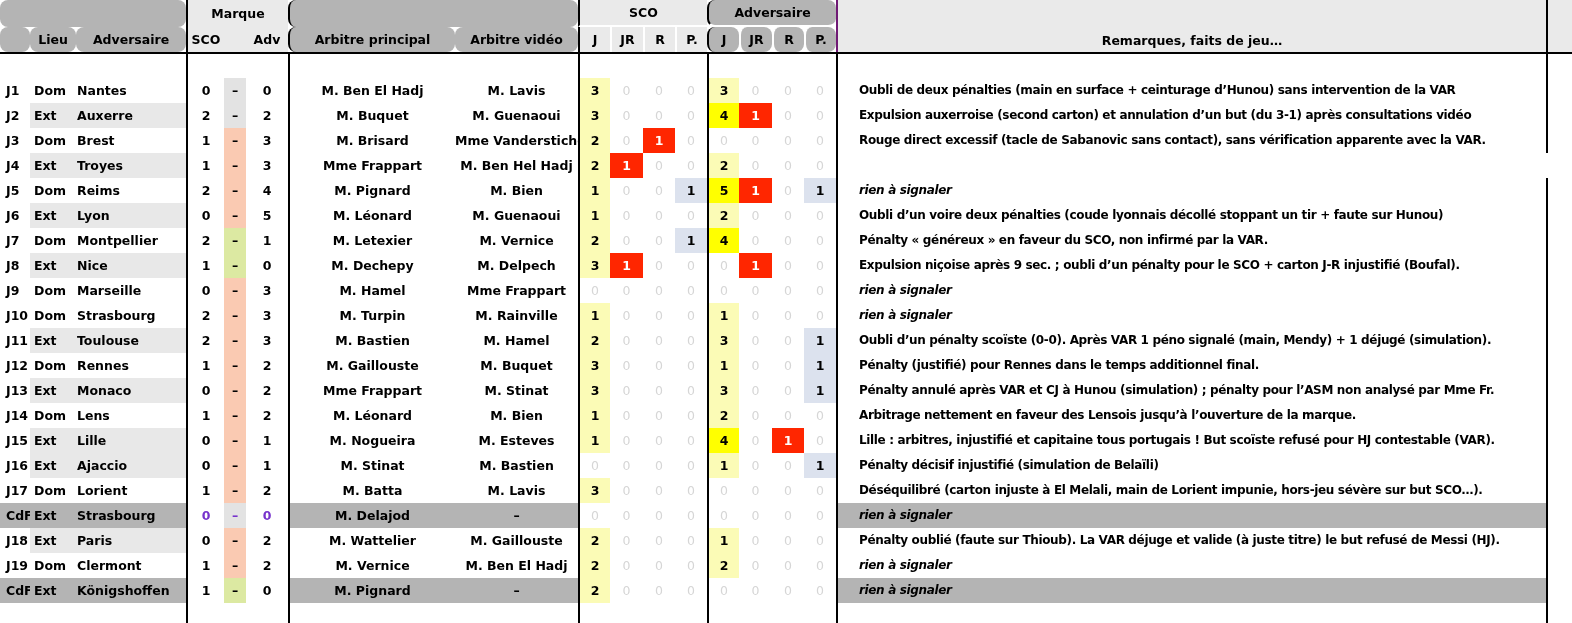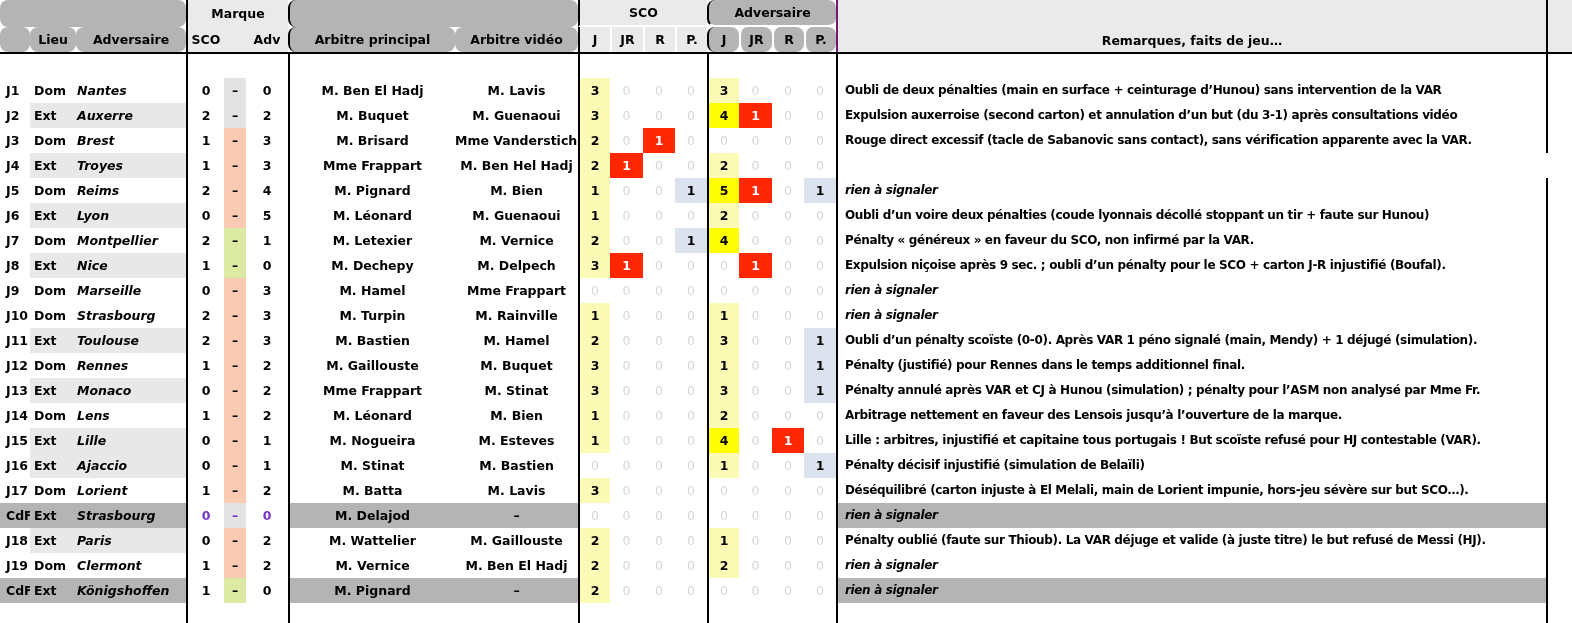--- a/index.html
+++ b/index.html
@@ -31,29 +31,29 @@
   .c13{grid-column:13;border-left:2px solid #000}.c14{grid-column:14}.c15{grid-column:15}.c16{grid-column:16}
   .wsep { border-left:2px solid #fff !important; }
 
   
   .row { height:25px; }
   .row.spacer-top { height:24px; }
   .row.spacer-bot { height:20px; }
   .c { font-size:12.5px; line-height:25px; white-space:nowrap; overflow:hidden; }
   .ca   { padding-left:6px; }
   .cl   { padding-left:4px; }
-  .ct   { padding-left:1px;font-style:italic; }
+  .ct   { padding-left:1px; }
   .cs   { text-align:center; border-left:2px solid #000; }
   .cd   { text-align:center; }
   .cs2  { text-align:center; }
   .carb { text-align:center; }
   .carb.first { border-left:2px solid #000; }
   .cardc{ text-align:center; }
   .cardc.first { border-left:2px solid #000; }
-  .crem { border-left:2px solid #000; padding-left:7px; font-size:12px; letter-spacing:-0.35px; }
+  .crem { border-left:2px solid #000; padding-left:21px; font-size:12px; letter-spacing:-0.35px; }
   .cx   { border-left:2px solid #000; }
   .crem.it { font-style:italic; }
 
   .stripe .cl, .stripe .ct { background:var(--stripe); }
   .cup .ca, .cup .cl, .cup .ct, .cup .carb, .cup .crem { background:var(--cup); }
 
   .res-draw { background:var(--draw); }
   .res-loss { background:var(--loss); }
   .res-win  { background:var(--win); }
   .purple   { color:var(--purple); }

